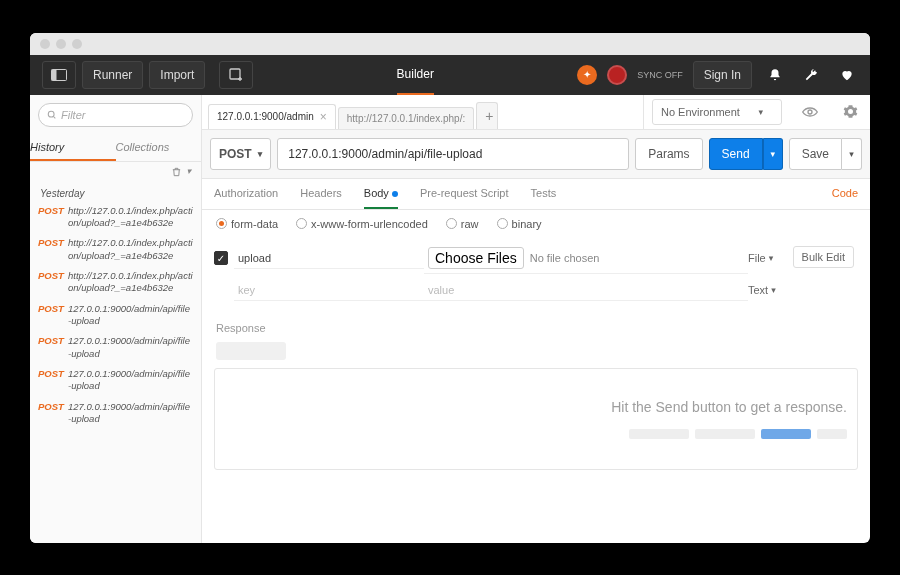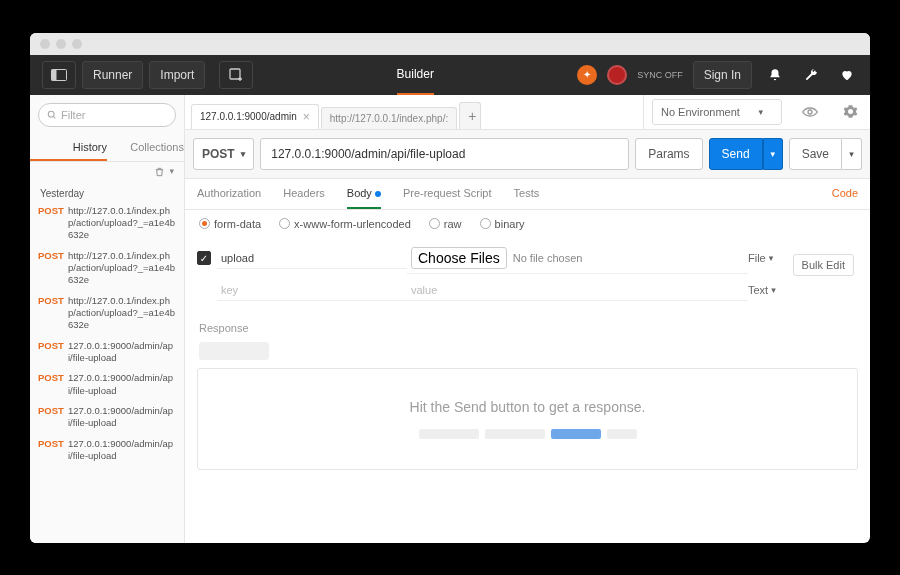--- a/index.html
+++ b/index.html
@@ -15,24 +15,24 @@
 .top-center { flex: 1; display: flex; justify-content: center; gap: 24px; align-items: center; height: 100%; }
 .top-tab { color: #888; height: 100%; display: flex; align-items: center; }
 .top-tab.active { color: #fff; border-bottom: 2px solid #ea6a1f; }
 .badge-circle { width: 20px; height: 20px; border-radius: 50%; display: flex; align-items: center; justify-content: center; font-size: 10px; }
 .sync-ico { background: #ea6a1f; color: #fff; }
 .record-ico { background: #b92222; box-shadow: inset 0 0 0 2px #fff3; }
 .top-right { display: flex; align-items: center; gap: 10px; margin-right: 10px; }
 .glyph { width: 26px; height: 26px; display: flex; align-items: center; justify-content: center; color: #fff; font-size: 13px; }
 
 .main { flex: 1; display: flex; overflow: hidden; }
-.sidebar { width: 155px; border-right: 1px solid #e5e5e5; display: flex; flex-direction: column; background: #fafafa; }
+.sidebar { width: 172px; border-right: 1px solid #e5e5e5; display: flex; flex-direction: column; background: #fafafa; font-style: italic; }
 .filter-box { margin: 8px; height: 24px; border: 1px solid #ccc; border-radius: 12px; display: flex; align-items: center; padding: 0 8px; color: #aaa; font-size: 11px; gap: 4px; background: #fff; }
 .side-tabs { display: flex; font-size: 11px; border-bottom: 1px solid #e5e5e5; }
-.side-tab { flex: 1; text-align: right; padding: 6px 0; color: #888; }
+.side-tab { flex: 1; text-align: left; padding: 6px 0; color: #888; }
 .side-tab.active { color: #333; border-bottom: 2px solid #ea6a1f; }
 .side-actions { display: flex; justify-content: flex-end; padding: 4px 10px; color: #888; font-size: 12px; gap: 4px; }
 .side-group-label { font-size: 10px; color: #555; padding: 6px 10px 2px; }
 .hist-item { display: flex; gap: 4px; padding: 4px 8px; font-size: 9.5px; line-height: 1.3; }
 .hist-method { color: #ea6a1f; font-weight: bold; width: 26px; flex-shrink: 0; }
 .hist-url { color: #555; word-break: break-all; }
 .side-scroll { overflow-y: auto; flex: 1; }
 
 .workspace { flex: 1; display: flex; flex-direction: column; }
 .ws-top-row { display: flex; border-bottom: 1px solid #e5e5e5; }
@@ -70,24 +70,24 @@
 .kv-table { padding: 2px 12px 8px; font-size: 11px; position: relative; }
 .kv-row { display: flex; align-items: center; padding: 3px 0; }
 .kv-check { width: 20px; }
 .chk { width: 14px; height: 14px; border: 1px solid #333; border-radius: 2px; display: flex; align-items: center; justify-content: center; background: #333; color: #fff; font-size: 10px; }
 .kv-key { width: 190px; padding: 4px; border-bottom: 1px solid #eee; color: #444; }
 .kv-key.ph, .kv-val.ph { color: #bbb; }
 .kv-val { flex: 1; padding: 4px; border-bottom: 1px solid #eee; display: flex; align-items: center; gap: 6px; }
 .file-btn { border: 1px solid #ccc; border-radius: 3px; padding: 2px 6px; font-size: 14px; background: #fff; }
 .kv-type { width: 60px; color: #666; display: flex; align-items: center; gap: 3px; }
 .kv-acts { width: 50px; color: #aaa; display: flex; gap: 8px; justify-content: center; }
-.bulk-edit { position: absolute; right: 16px; top: 16px; font-size: 11px; border: 1px solid #ddd; border-radius: 3px; padding: 4px 8px; color: #666; background: #fff; }
+.bulk-edit { position: absolute; right: 16px; top: 8px; font-size: 11px; border: 1px solid #ddd; border-radius: 3px; padding: 4px 8px; color: #666; background: #fff; }
 
 .response-label { font-size: 11px; color: #999; padding: 10px 14px 6px; }
-.resp-body { margin: 0 12px 12px; border: 1px solid #e5e5e5; border-radius: 3px; padding: 30px 10px; display: flex; flex-direction: column; align-items: center; gap: 14px; }
+.resp-body { margin: 0 12px 12px; border: 1px solid #e5e5e5; border-radius: 3px; padding: 30px 10px; display: flex; flex-direction: column; align-items: flex-end; gap: 14px; }
 .resp-msg { font-size: 14px; color: #9e9e9e; }
 .prog-row { display: flex; gap: 6px; }
 .prog-seg { height: 10px; border-radius: 2px; background: #eee; }
 .prog-seg.blue { background: #6fa8e8; }
 .skeleton-bar { margin: 2px 14px 8px; height: 18px; background: #f0f0f0; border-radius: 3px; width: 70px; }
 
 .caret { font-size: 9px; color: inherit; }
 svg { display: block; }
 </style>
 </head>

